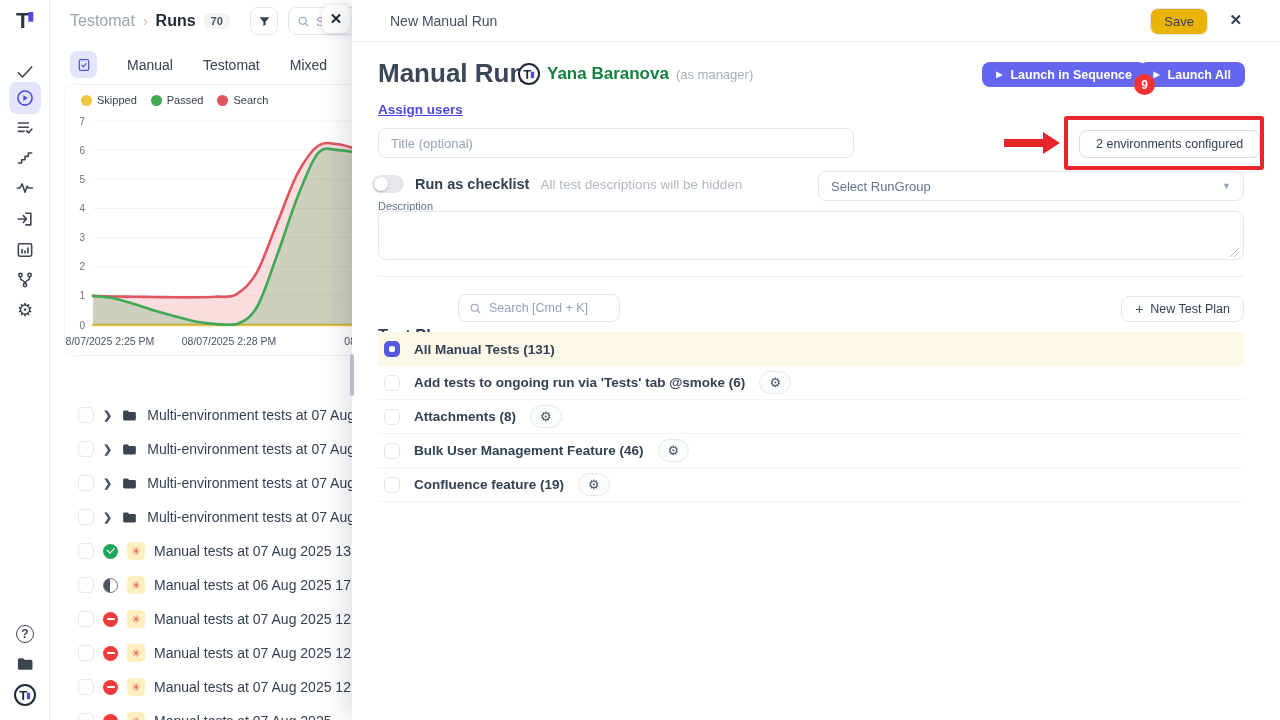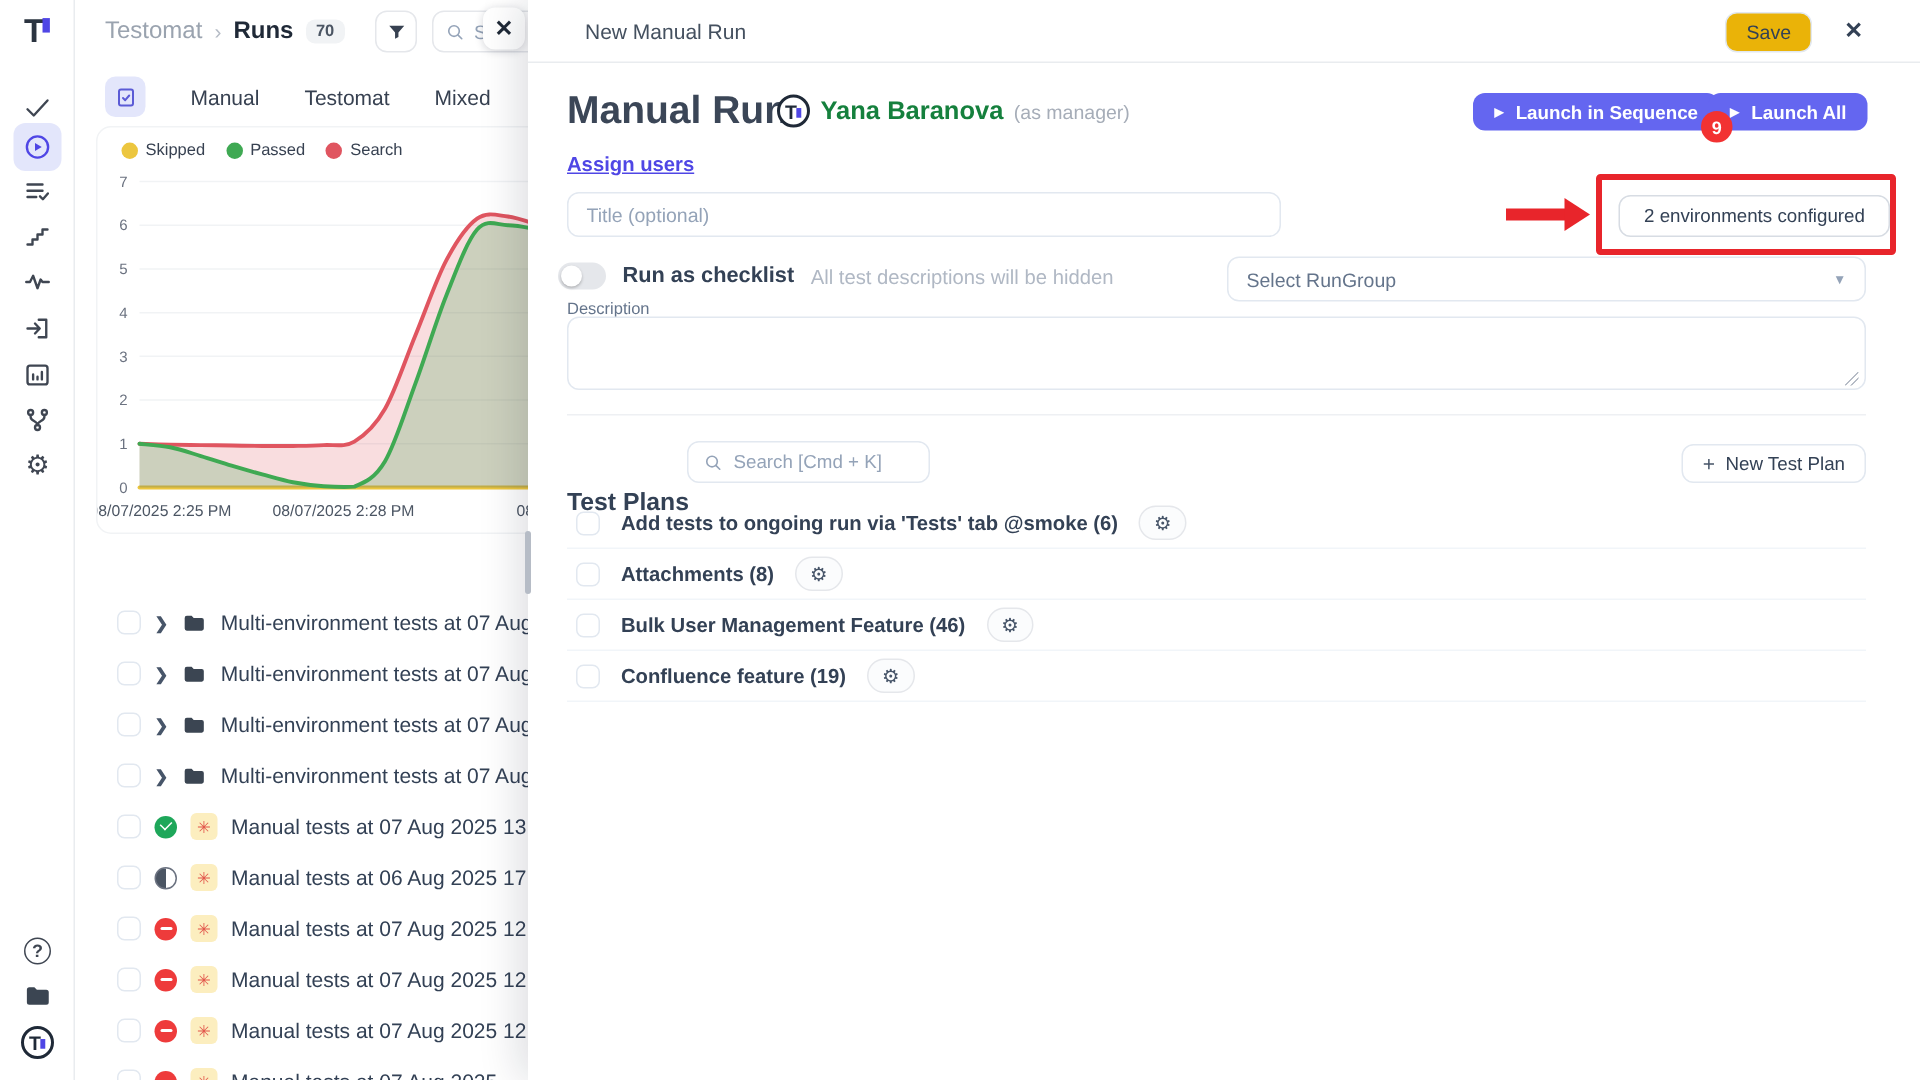--- a/index.html
+++ b/index.html
@@ -461,20 +461,24 @@
           <path d="M15.5 15.5L20 20" stroke="#94a3b8" stroke-width="2" stroke-linecap="round"></path>
         </svg>
       <span>Search [Cmd + K]</span>
     </div>
     <button class="new-plan-btn">
       <span class="plus">+</span>
       <span>New Test Plan</span>
     </button>
 
     <div class="plan-rows">
+      <div class="plan-row selected">
+        <span class="cbx-on"></span>
+        <span class="plan-label">All Manual Tests (131)</span>
+      </div>
       <div class="plan-row">
         <span class="cbx"></span>
         <span class="plan-label">Add tests to ongoing run via 'Tests' tab @smoke (6)</span>
         <span class="gear-chip">⚙</span>
       </div>
       <div class="plan-row">
         <span class="cbx"></span>
         <span class="plan-label">Attachments (8)</span>
         <span class="gear-chip">⚙</span>
       </div>

